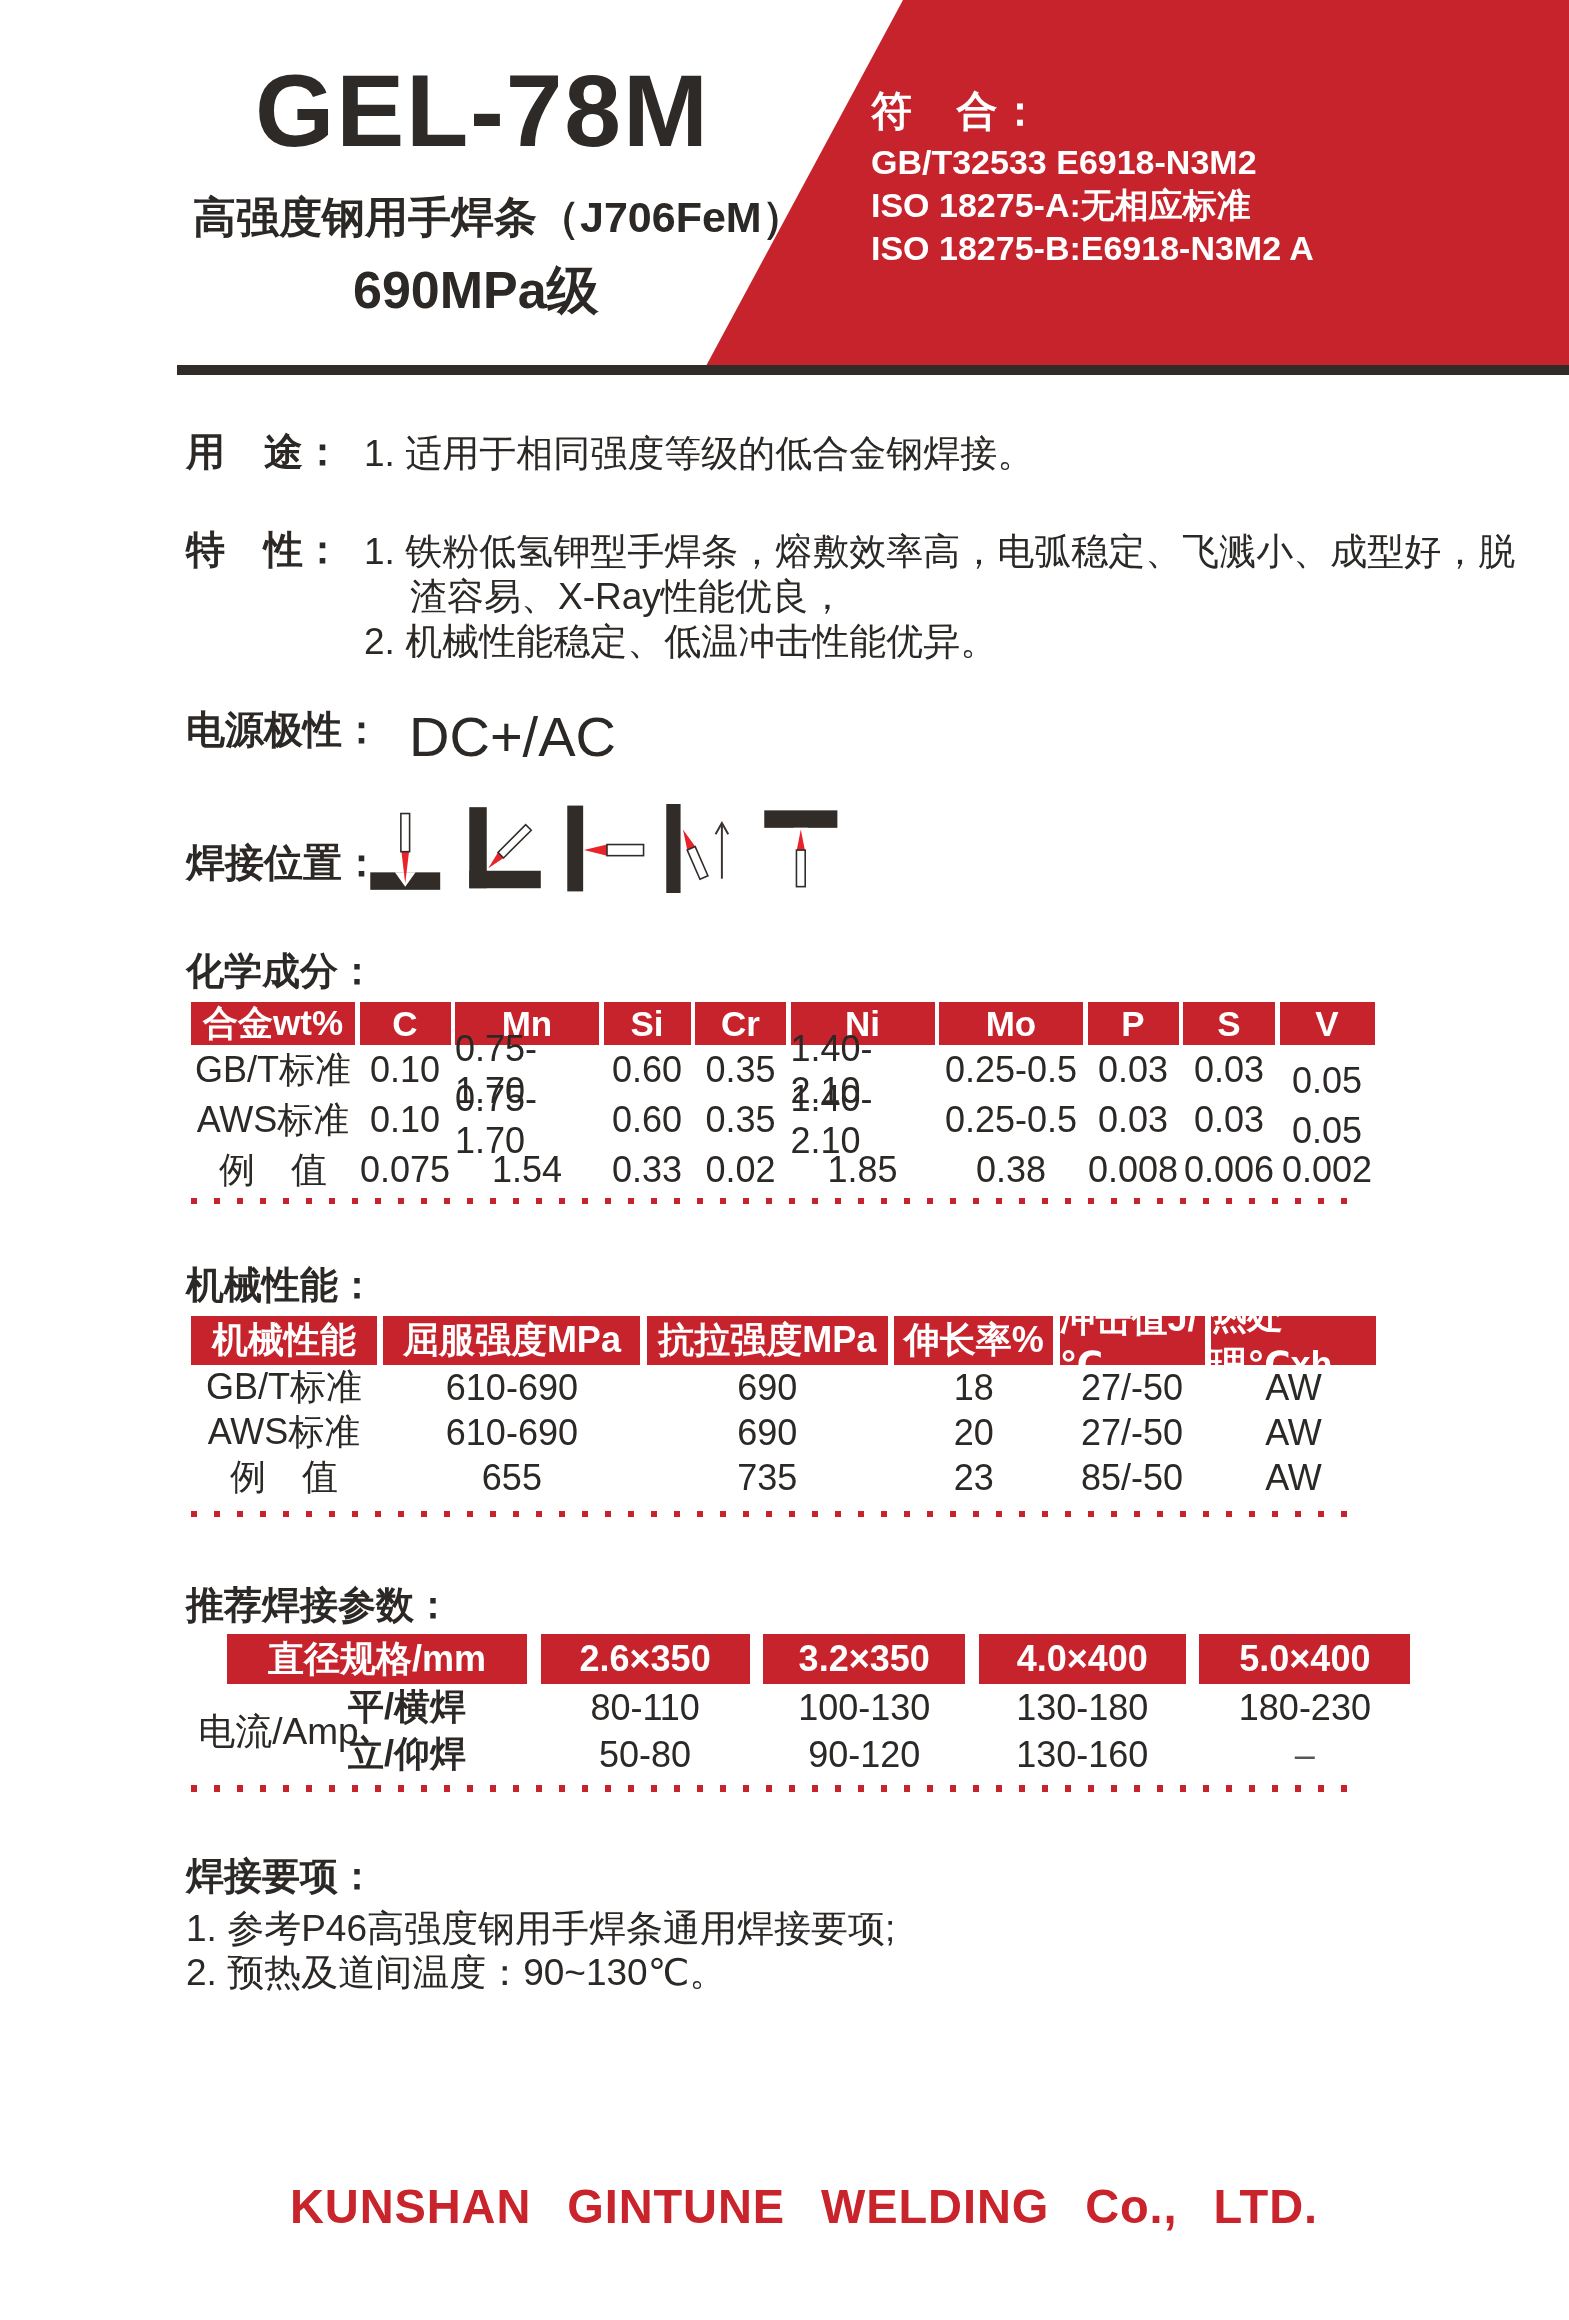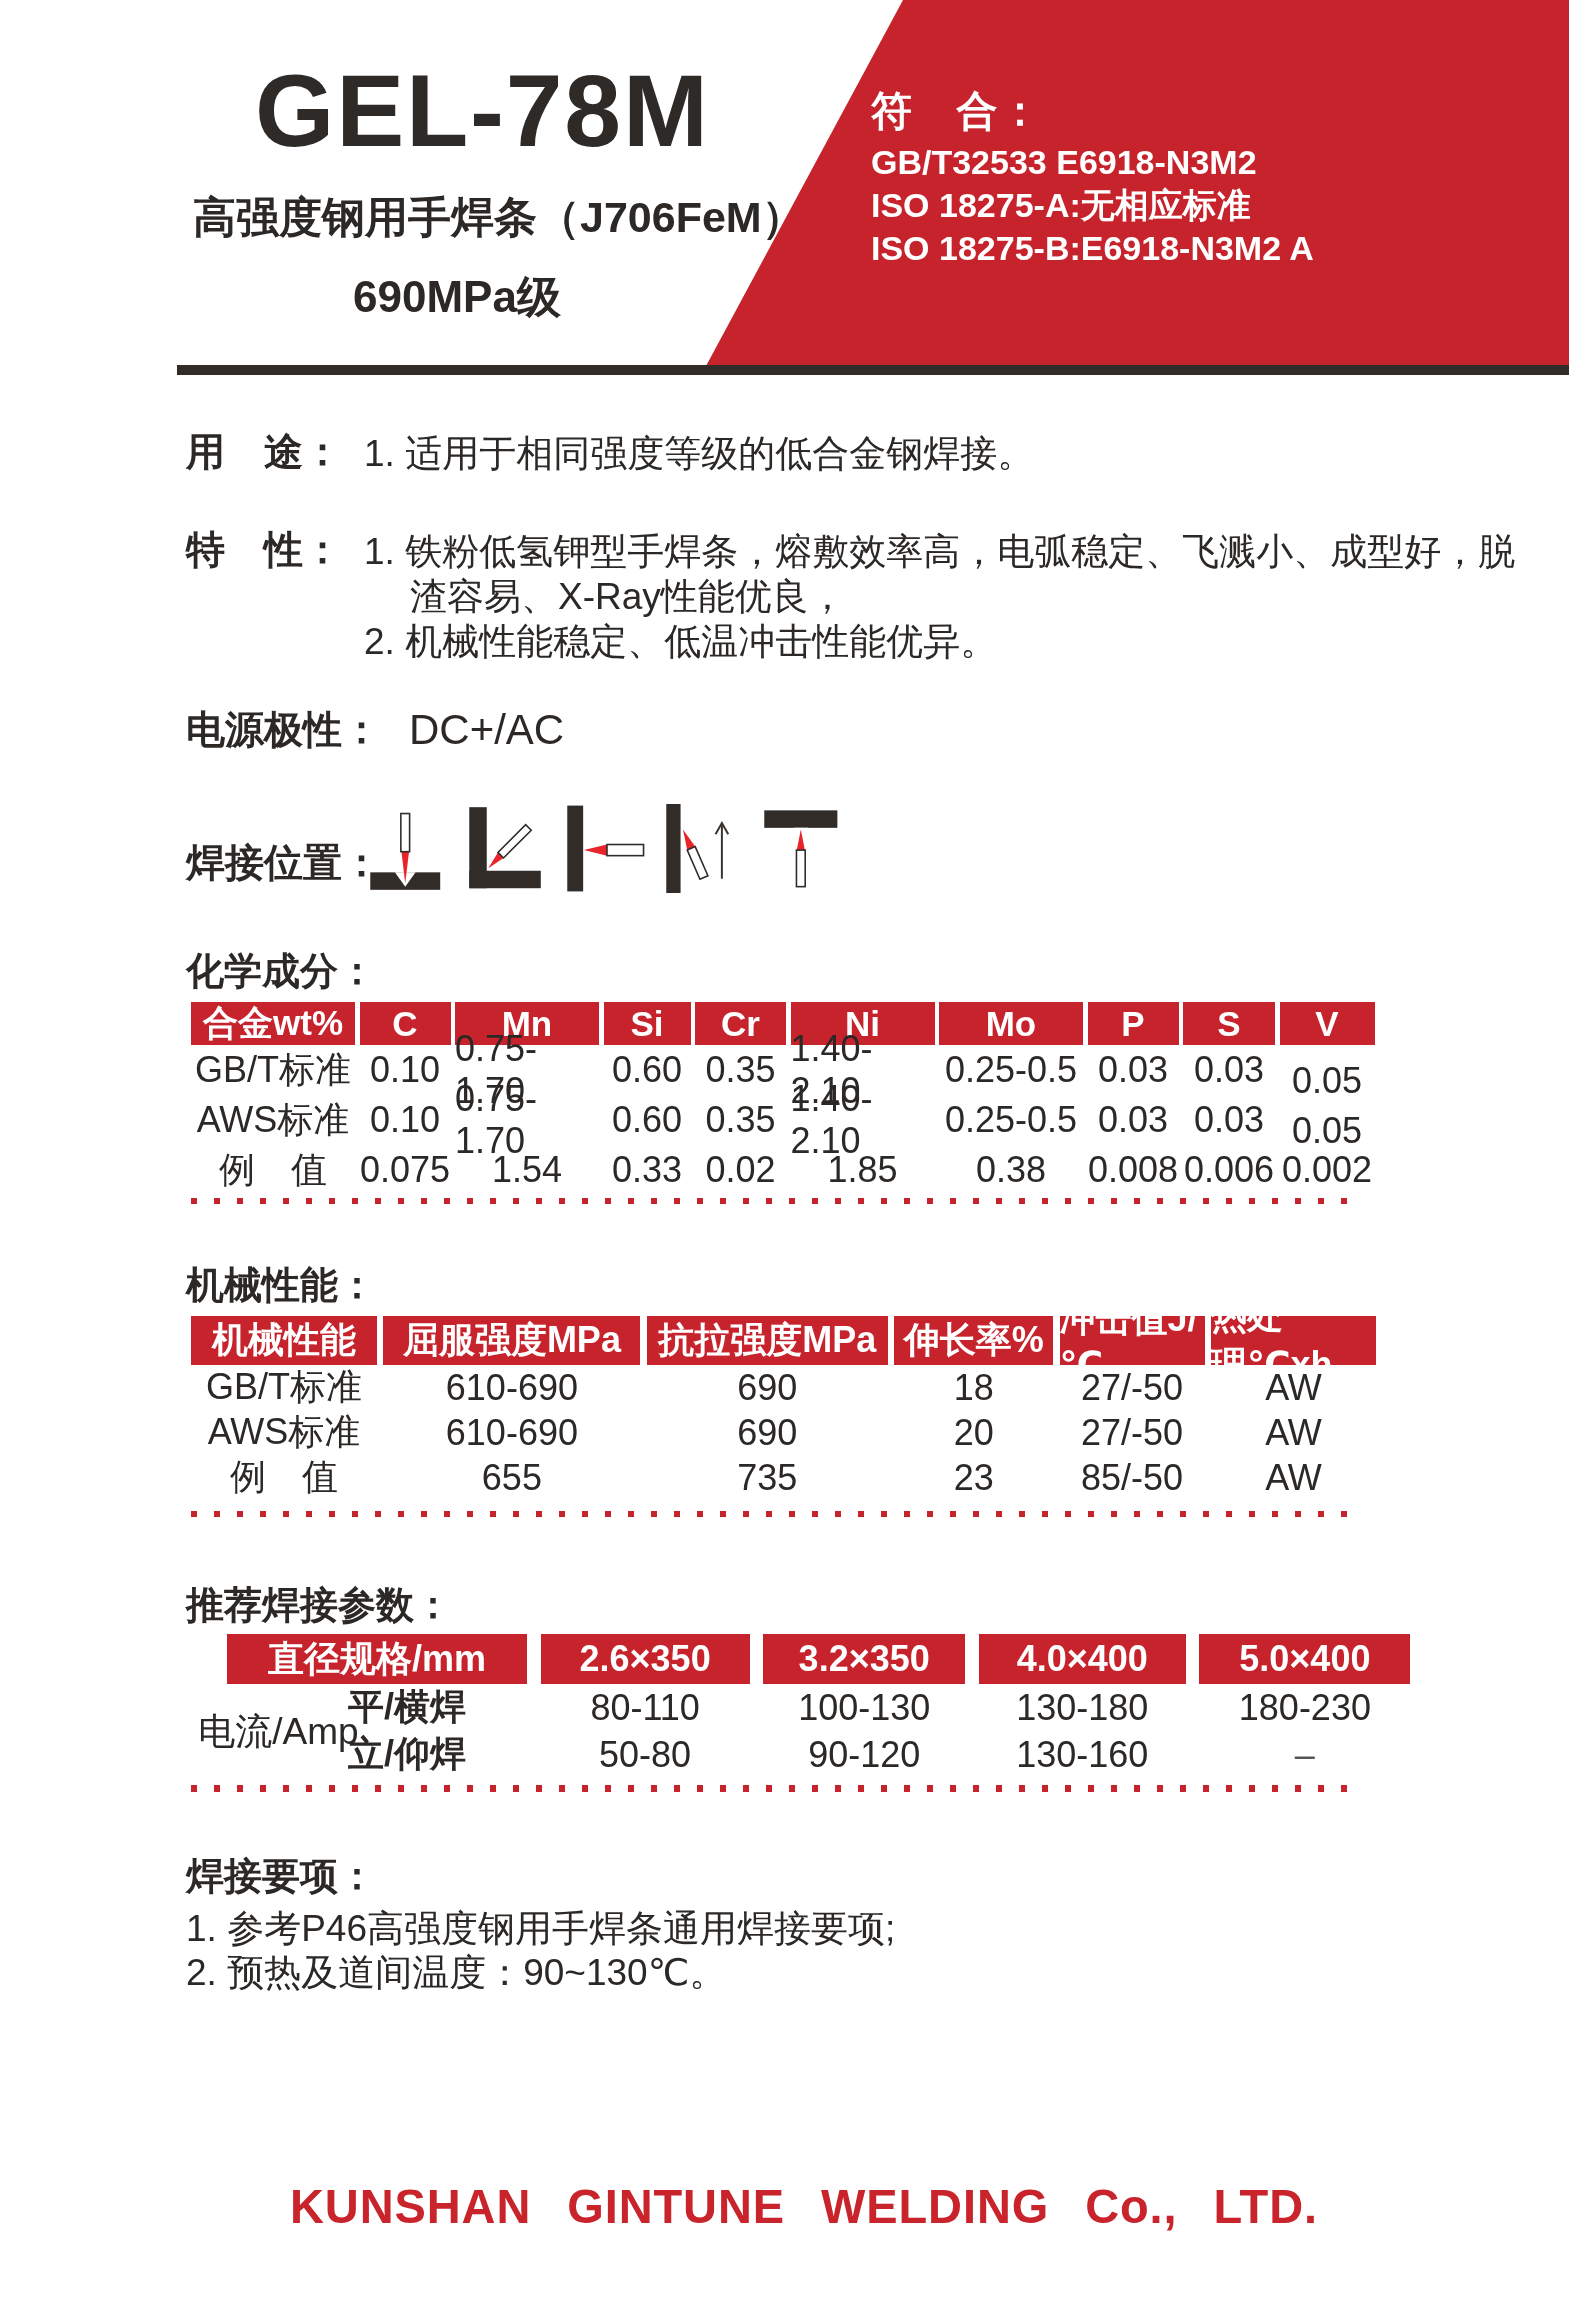--- a/index.html
+++ b/index.html
@@ -11,32 +11,32 @@
   html,body{margin:0;padding:0;background:#ffffff;}
   body{font-family:"Liberation Sans","DejaVu Sans",sans-serif;color:var(--ink);}
   .page{position:relative;width:1569px;height:2320px;background:#fff;overflow:hidden;}
 
   
   .red-banner{position:absolute;left:0;top:0;width:1569px;height:366px;background:var(--red);
     clip-path:polygon(903px 0,1569px 0,1569px 366px,706px 366px);}
   .black-bar{position:absolute;left:177px;top:365px;width:1392px;height:10px;background:var(--dark);}
   .product-name{position:absolute;left:255px;top:60px;font-size:102px;font-weight:bold;color:#2d2a28;letter-spacing:1.8px;line-height:1;}
   .subtitle{position:absolute;left:193px;top:196px;font-size:43px;font-weight:bold;line-height:1;}
-  .grade{position:absolute;left:353px;top:275px;font-size:44px;font-weight:bold;line-height:1;}
+  .grade{position:absolute;left:353px;top:264px;font-size:52px;font-weight:bold;line-height:1;}
   .compliance{position:absolute;left:871px;top:89px;color:#fff;}
   .compliance-title{font-size:41px;font-weight:bold;line-height:45px;margin-bottom:7.3px;letter-spacing:1.8px;}
   .compliance-line{font-size:34px;font-weight:bold;line-height:43px;white-space:pre;}
   .compliance-line.indent{padding-left:150px;}
 
   
   .fieldlabel{position:absolute;left:186px;font-size:39px;font-weight:bold;line-height:1.1;}
   .split-label{display:flex;justify-content:space-between;width:156px;}
   .bodytext{position:absolute;font-size:37px;line-height:45px;}
   .feature-lines div.indent2{padding-left:46px;}
-  .power-value{position:absolute;left:409px;top:709px;font-size:42px;line-height:1;}
+  .power-value{position:absolute;left:409px;top:709px;font-size:56px;line-height:1;}
 
   
   .positions{position:absolute;left:368px;top:804px;display:flex;gap:14.5px;}
   .positions svg{display:block;}
   .bar{fill:var(--dark);}
   .rod{fill:#fff;stroke:var(--dark);stroke-width:2;}
   .tipred{fill:var(--tip);}
   .notch{fill:#fff;}
   .arrowline{stroke:#3a3330;stroke-width:2.5;fill:none;}
 

